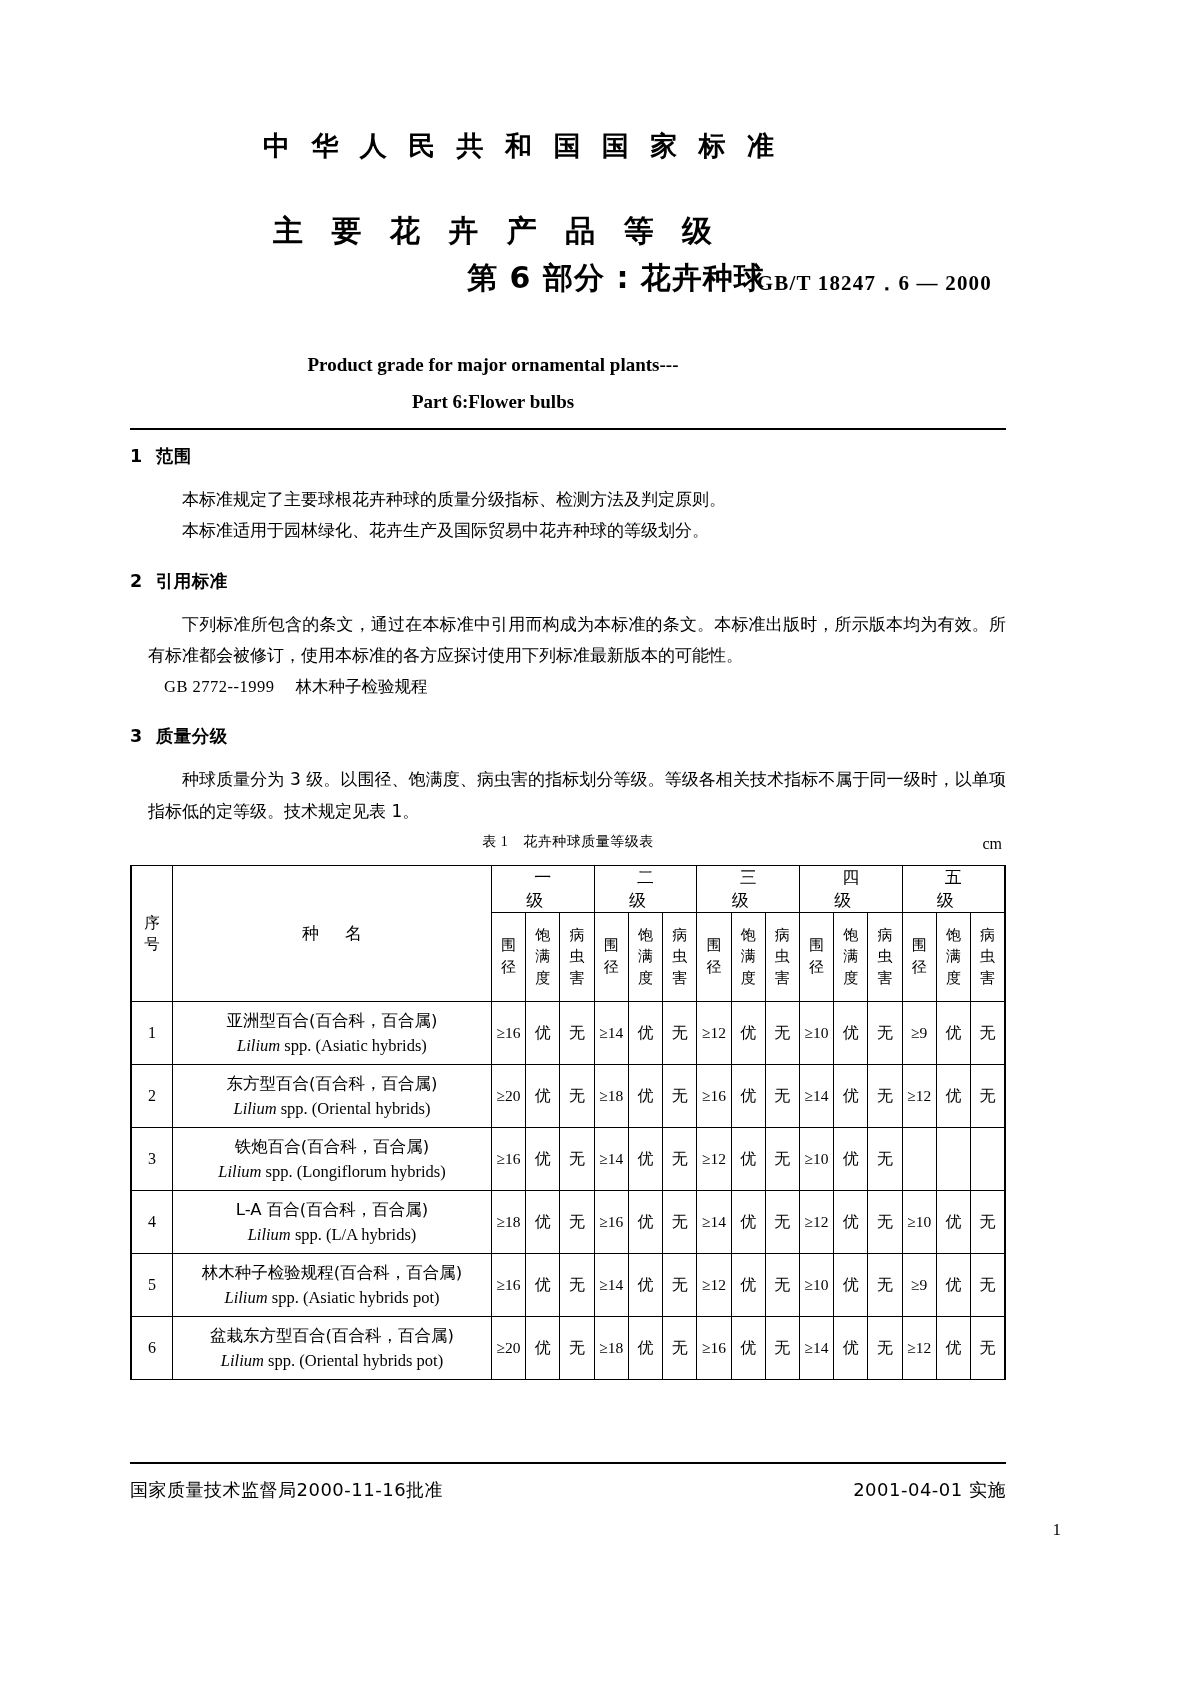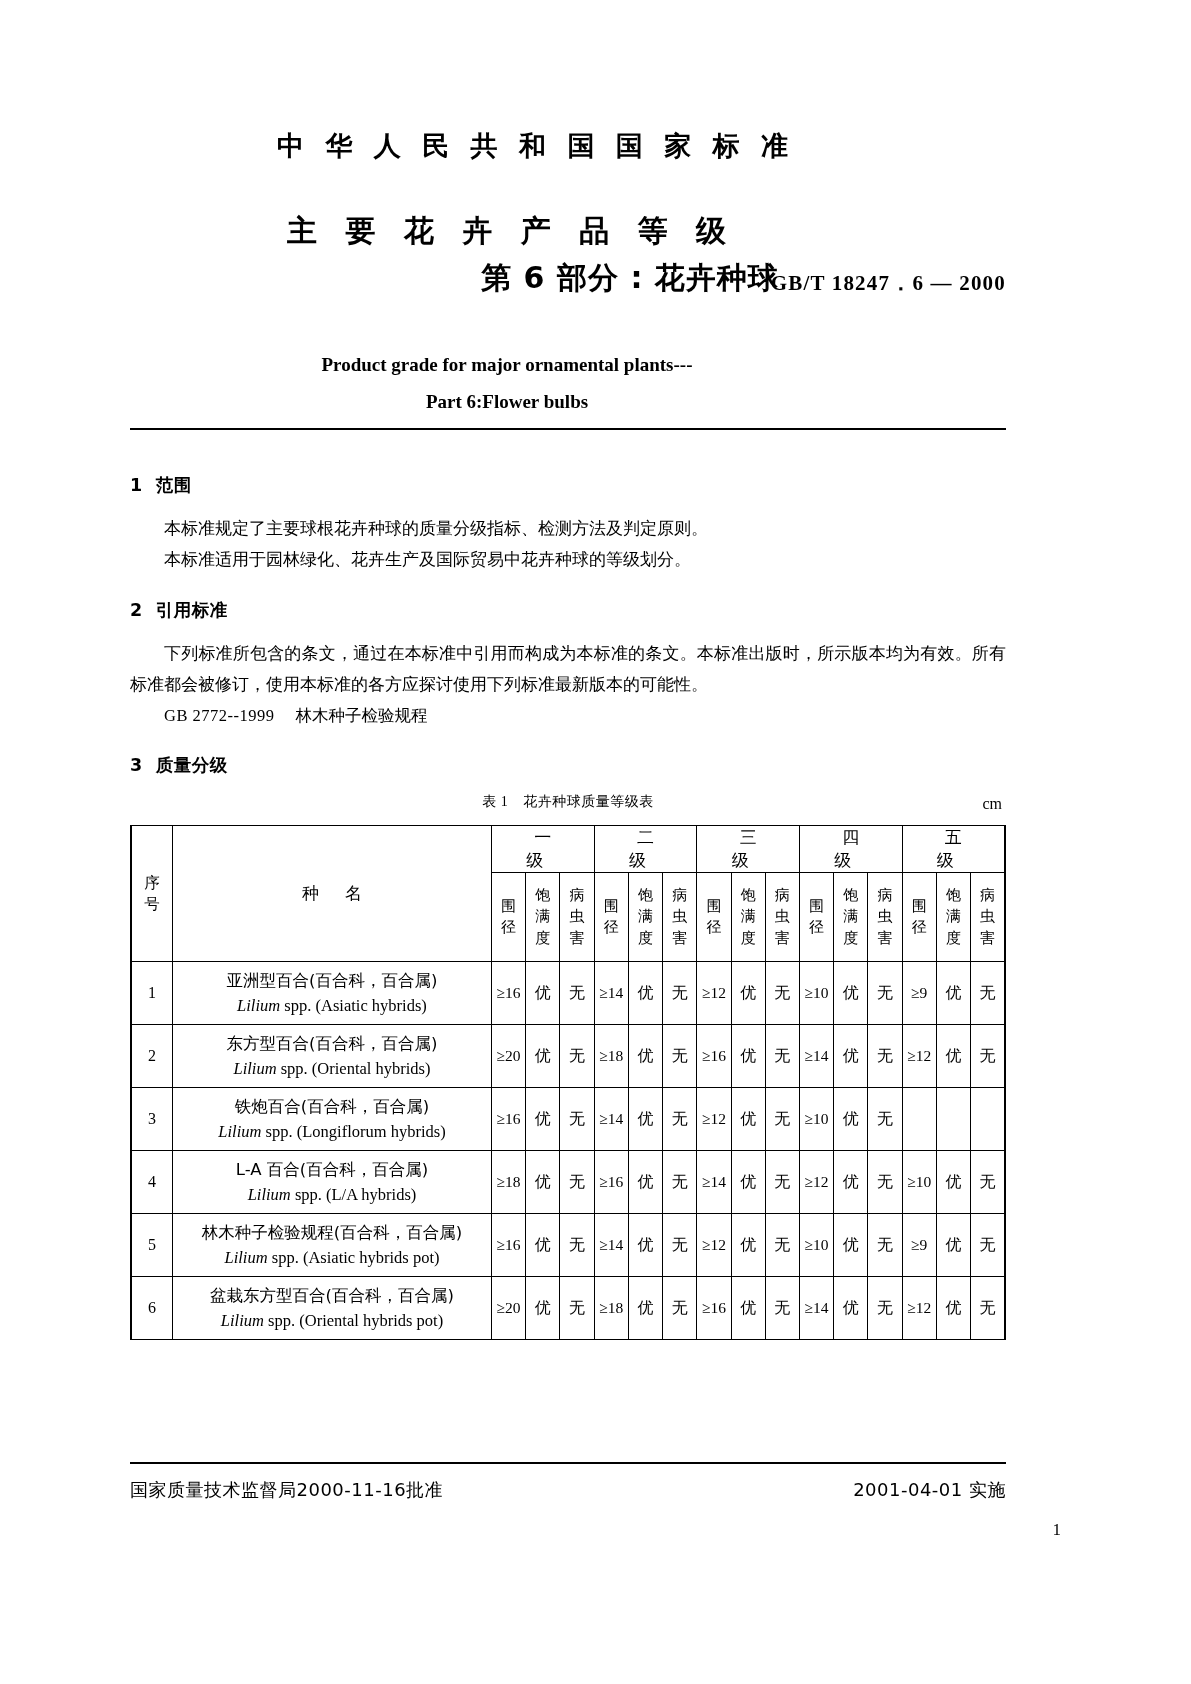--- a/index.html
+++ b/index.html
@@ -18,21 +18,21 @@
   .page {
     position: absolute;
     left: 0; top: 0;
     width: 1191px;
     height: 1684px;
   }
 
   
   .masthead {
     position: absolute;
-    left: 132px;
+    left: 118px;
     top: 130px;
     width: 880px;
   }
   .gb-national {
     font-family: "DejaVu Sans", "Liberation Sans", sans-serif;
     font-weight: bold;
     font-size: 27px;
     letter-spacing: 6px;
     margin-left: 145px;
     line-height: 1.2;
@@ -88,38 +88,38 @@
     top: 428px;
     width: 876px;
     height: 0;
     border-top: 2.5px solid #000;
   }
 
   
   .body-area {
     position: absolute;
     left: 130px;
-    top: 473px;
+    top: 444px;
     width: 876px;
   }
   .clause-head {
     font-family: "DejaVu Sans", "Liberation Sans", sans-serif;
     font-weight: bold;
     font-size: 17.5px;
     letter-spacing: 0.5px;
     margin-bottom: 16px;
   }
   .clause-head .num { margin-right: 13px; }
   .para {
     font-family: "DejaVu Sans", "Liberation Sans", sans-serif;
     font-size: 17px;
     line-height: 1.85;
     text-align: justify;
   }
-  .para.indent { text-indent: 34px; }
+  .para.indent { text-indent: 34px; margin-left: 18px; }
   .para.ref {
     text-indent: 34px;
     font-size: 16.5px;
   }
   .para.ref .gbnum {
     font-family: "Liberation Serif", serif;
     letter-spacing: 0.5px;
   }
   .spacer-md { height: 22px; }
 
@@ -291,20 +291,21 @@
     <div class="para indent">下列标准所包含的条文，通过在本标准中引用而构成为本标准的条文。本标准出版时，所示版本均为有效。所有标准都会被修订，使用本标准的各方应探讨使用下列标准最新版本的可能性。</div>
     <div class="para ref">
       <span class="gbnum">GB 2772--1999</span>&nbsp;&nbsp;&nbsp;&nbsp;<span>林木种子检验规程</span>
     </div>
 
     <div class="spacer-md"></div>
 
     <div class="clause-head">
       <span class="num">3</span><span>质量分级</span>
     </div>
+    <div class="para indent">种球质量分为 3 级。以围径、饱满度、病虫害的指标划分等级。等级各相关技术指标不属于同一级时，以单项指标低的定等级。技术规定见表 1。</div>
 
     <div class="tbl-caption-row">
       <div class="tbl-caption">
         <span class="tno">表 1</span>&nbsp;&nbsp;&nbsp;<span>花卉种球质量等级表</span>
       </div>
       <div class="tbl-unit">cm</div>
     </div>
 
     <table class="grade">
       <thead>

